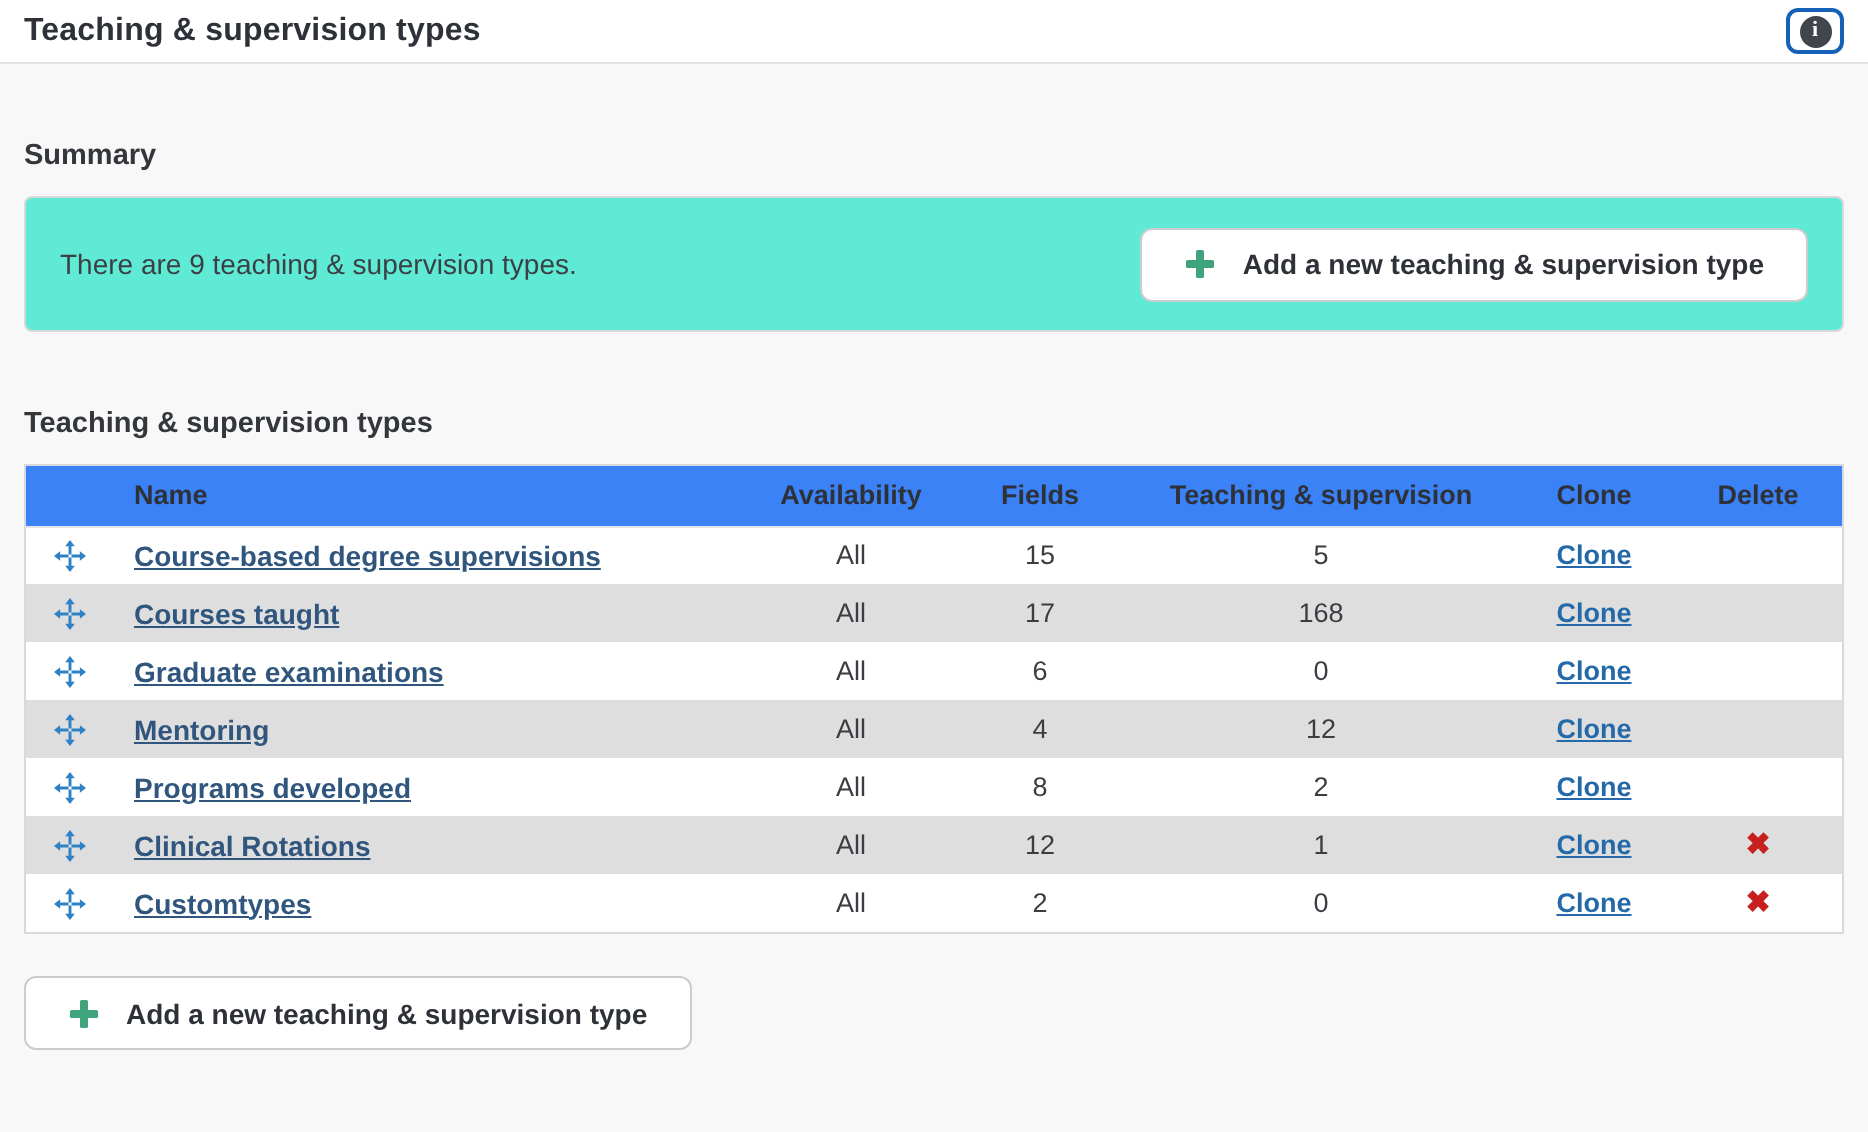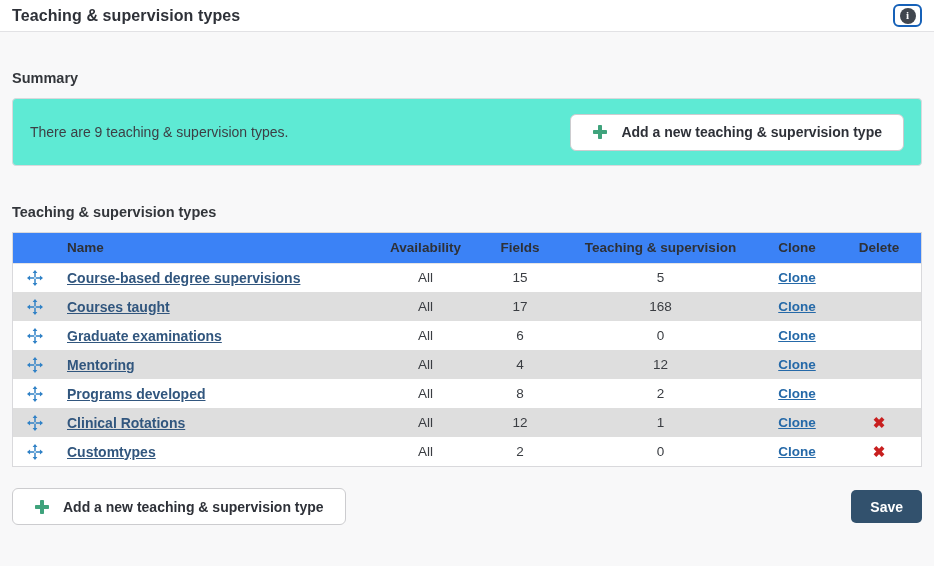--- a/index.html
+++ b/index.html
@@ -378,16 +378,15 @@
       <span class="plus-icon">
         <svg width="16" height="16" viewBox="0 0 16 16">
             <g fill="#3fa37c">
               <rect x="6" y="1" width="4" height="14" rx="0.8"></rect>
               <rect x="1" y="6" width="14" height="4" rx="0.8"></rect>
             </g>
           </svg>
       </span>
       <span>Add a new teaching &amp; supervision type</span>
     </button>
-    <button class="save-btn">Save</button>
   </div>
 
 </div>
 
 </body></html>

